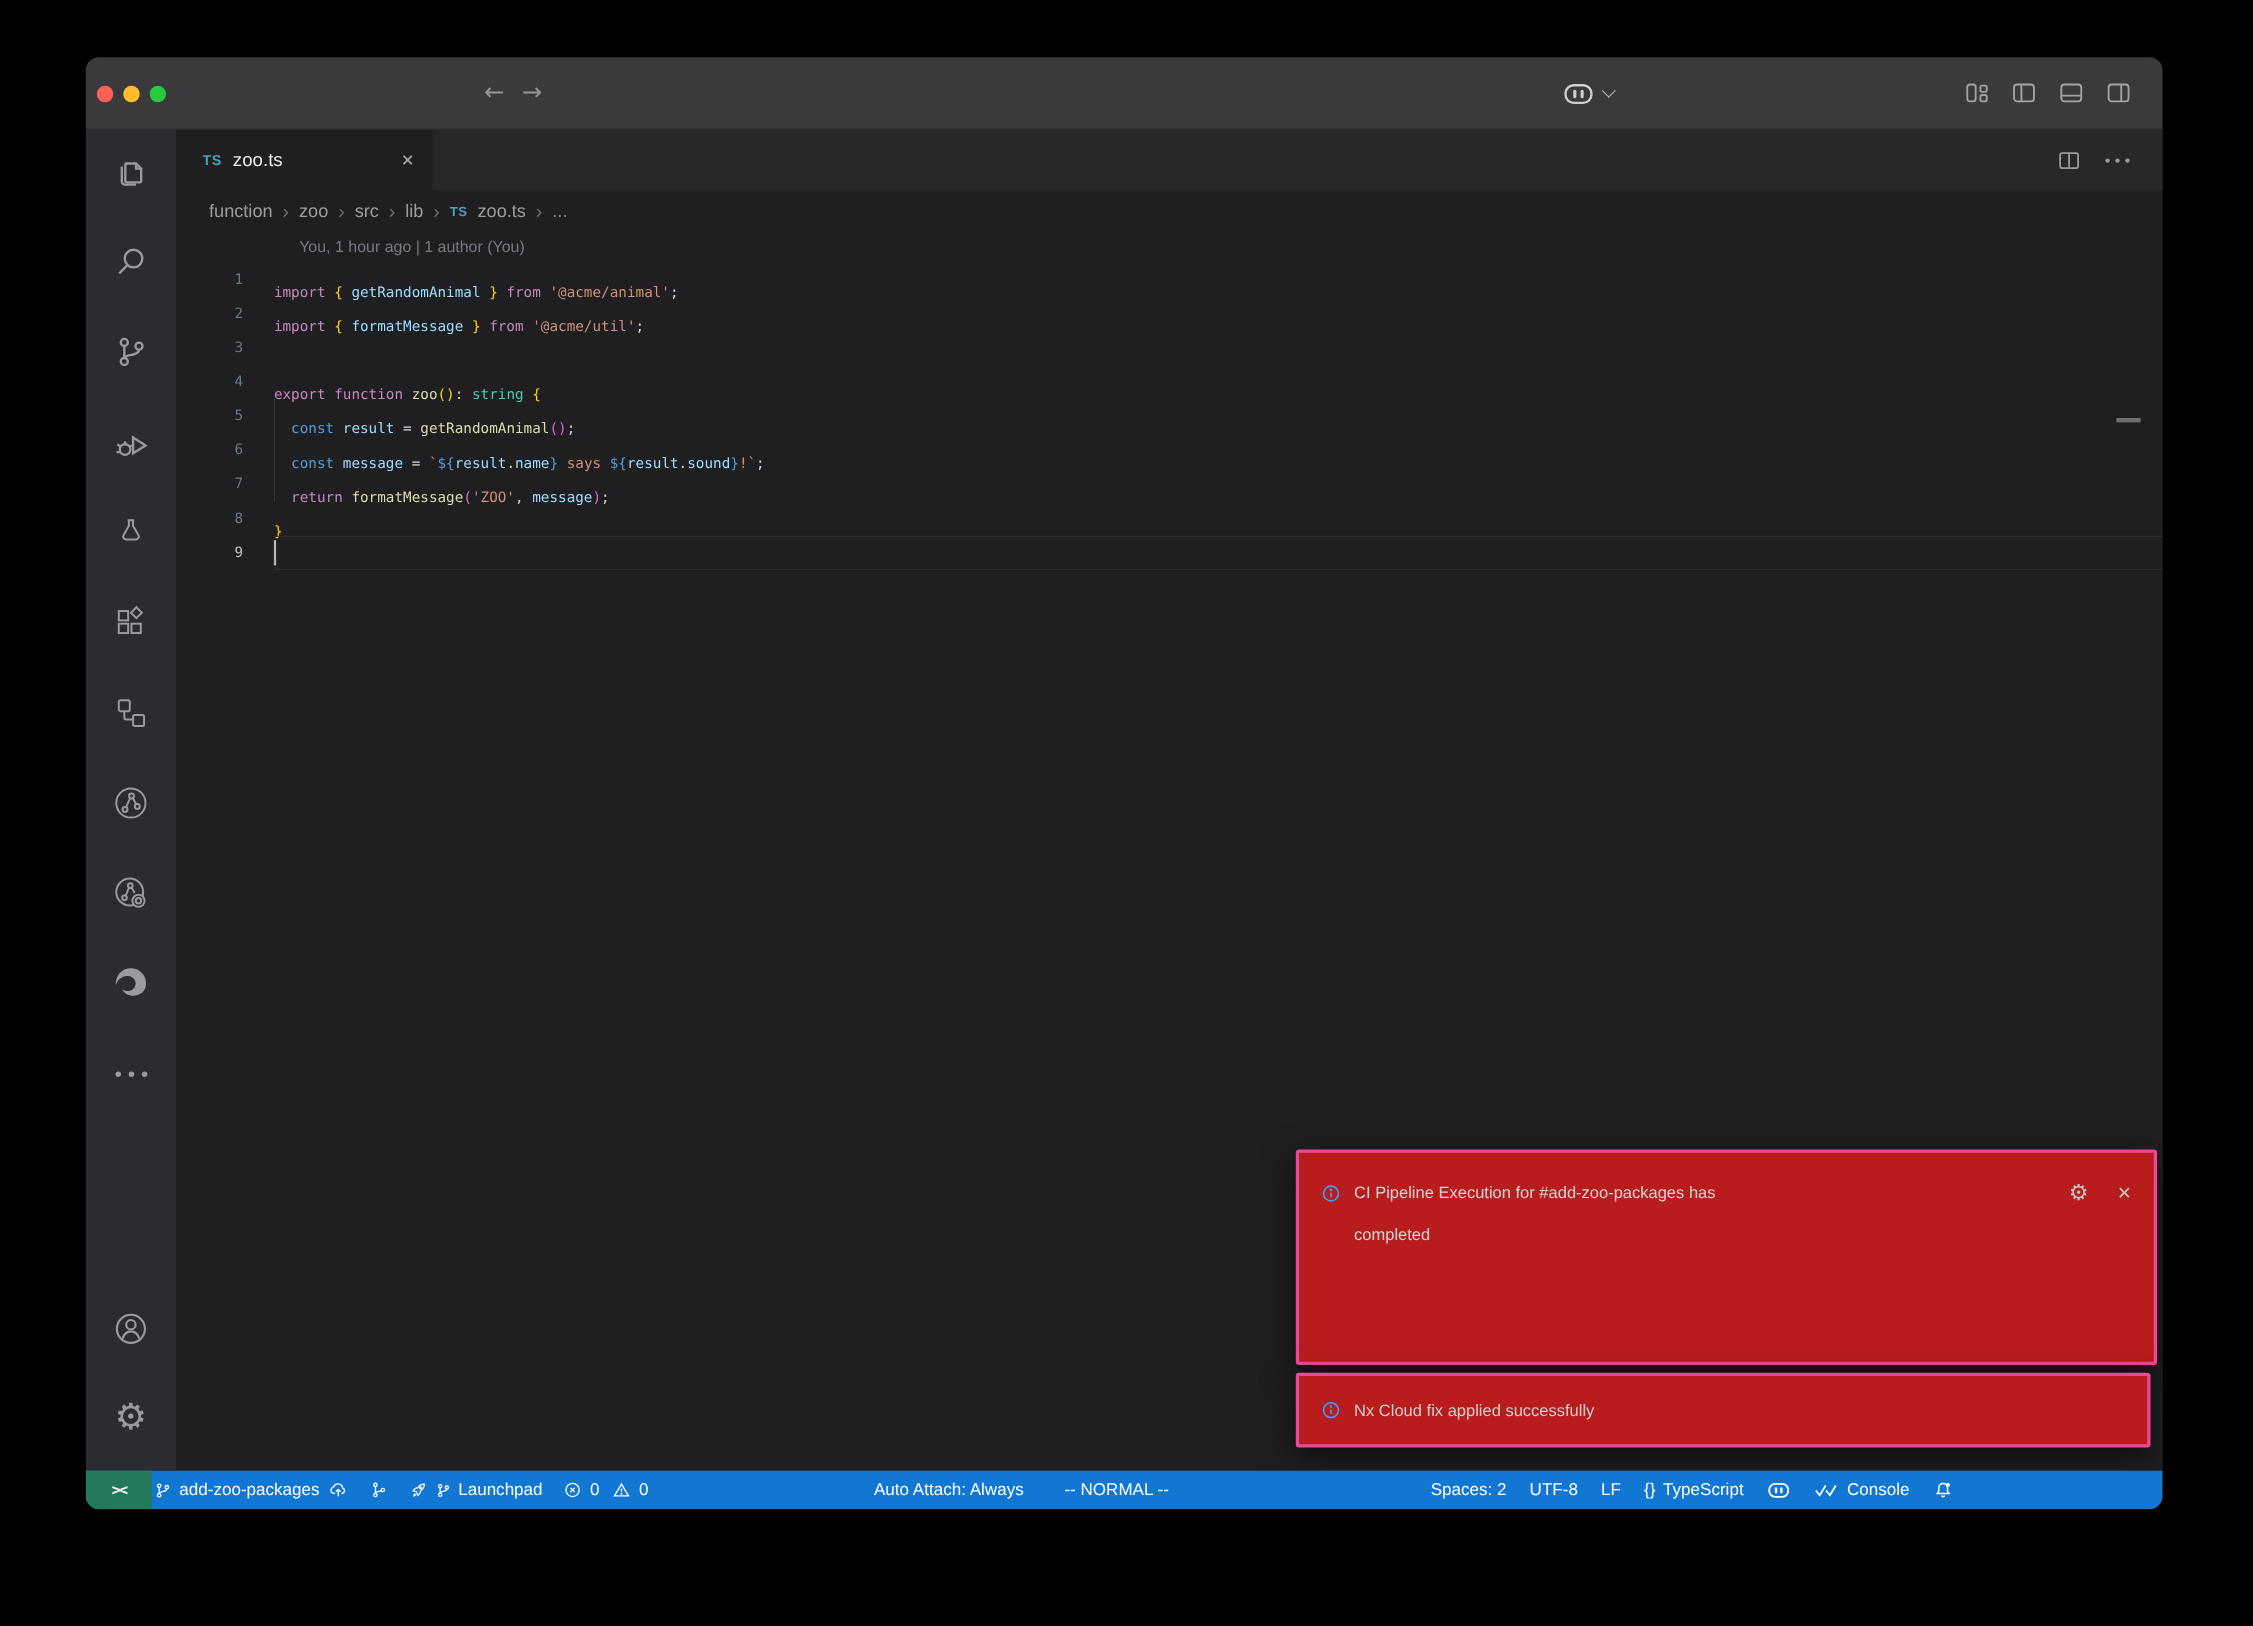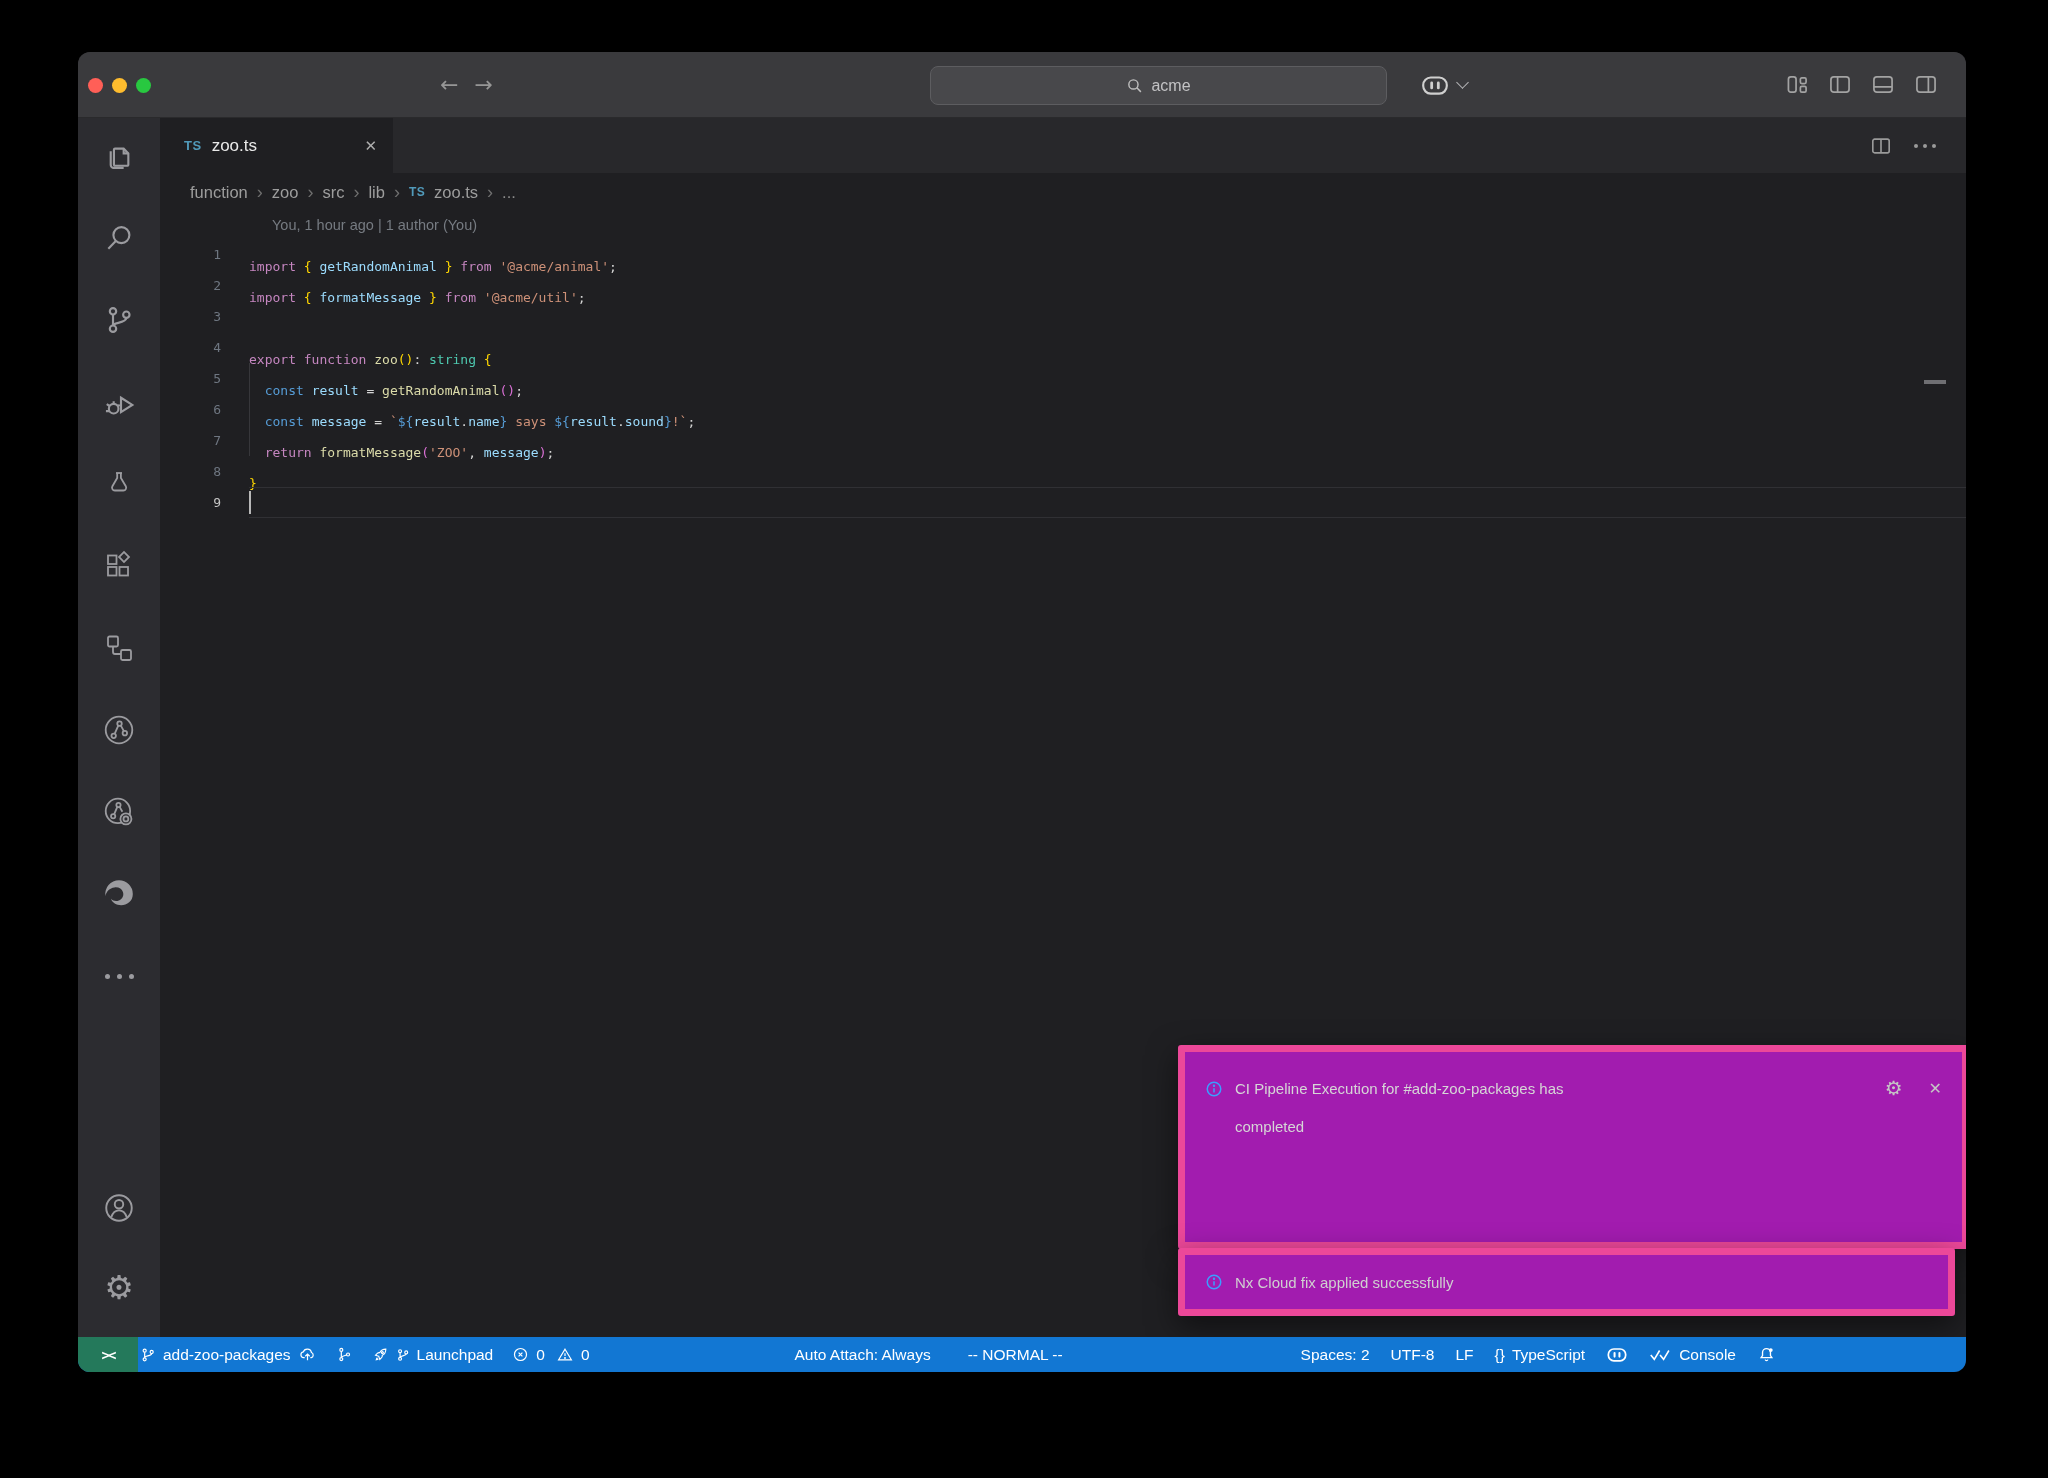--- a/index.html
+++ b/index.html
@@ -67,21 +67,21 @@
   .code-row.active .gutter{color:#c6c6c6;}
   .line-text{position:absolute;left:89px;top:12px;white-space:pre;}
   .indent-guide{position:absolute;left:89px;top:0;bottom:0;width:1px;background:#37373b;}
   .cur-line{position:absolute;left:89px;right:0;top:0;bottom:0;
     border-top:1px solid #303034;border-bottom:1px solid #303034;pointer-events:none;}
   .caret{position:absolute;left:89px;top:4px;width:2px;height:23px;background:#b8b8b8;}
   .tk-kw{color:#C586C0}.tk-kw2{color:#569CD6}.tk-var{color:#9CDCFE}.tk-fn{color:#DCDCAA}
   .tk-str{color:#CE9178}.tk-type{color:#4EC9B0}.tk-fg{color:#D4D4D4}.tk-b1{color:#FFD700}.tk-b2{color:#DA70D6}
   .ruler-mark{position:absolute;right:20px;top:169px;width:22px;height:4px;background:#6f6f73;}
   
-  .toast{position:absolute;left:1100px;width:777px;background:#a21caf;border:7px solid #ec4899;
+  .toast{position:absolute;left:1100px;width:777px;background:#b91c1c;border:3px solid #ec4899;
     border-radius:3px;box-shadow:0 10px 30px rgba(0,0,0,.5);color:#d6d6d6;}
   .toast1{top:993px;height:190px;}
   .toast2{top:1196px;height:68px;display:flex;align-items:center;padding:0 20px;box-sizing:border-box;}
   .toast-head{display:flex;align-items:flex-start;padding:24px 20px 0 20px;}
   .info-icon{flex:0 0 18px;width:18px;height:18px;margin-top:4px;}
   .toast-msg{margin-left:12px;font-size:15px;line-height:38px;max-width:400px;margin-top:-6px;}
   .toast-head-actions{margin-left:auto;display:flex;align-items:center;gap:26px;margin-top:2px;}
   .toast-gear{font-size:20px;color:#c5c5c5;font-family:"DejaVu Sans",sans-serif;line-height:20px;}
   .toast-close{font-size:16px;color:#c5c5c5;font-family:"DejaVu Sans",sans-serif;}
   .toast-foot{position:absolute;left:0;right:0;bottom:26px;display:flex;align-items:center;padding:0 20px;}
@@ -112,27 +112,20 @@
   <div class="titlebar">
     <div class="lights">
       <span class="light red"></span>
       <span class="light yellow"></span>
       <span class="light green"></span>
     </div>
     <div class="nav-arrows">
       <span>←</span>
       <span>→</span>
     </div>
-    <div class="searchbox">
-      <svg width="17" height="17" viewBox="0 0 24 24" fill="none" stroke="#bfbfbf" stroke-width="2">
-          <circle cx="10.5" cy="10.5" r="6.5"></circle>
-          <path d="M15.3 15.3L21 21"></path>
-        </svg>
-      <span>acme</span>
-    </div>
     <div class="copilot-wrap">
       <svg width="30" height="26" viewBox="0 0 28 24" fill="none">
           <rect x="3" y="5" width="22" height="15" rx="7" stroke="#cfcfcf" stroke-width="2"></rect>
           <rect x="9.6" y="8.8" width="2.6" height="7.2" rx="1.3" fill="#cfcfcf"></rect>
           <rect x="15.8" y="8.8" width="2.6" height="7.2" rx="1.3" fill="#cfcfcf"></rect>
         </svg>
       <span class="chev-down"></span>
     </div>
     <div class="layout-icons">
       <svg width="23" height="21" viewBox="0 0 24 22" fill="none" stroke="#a3a3a3" stroke-width="1.8">

